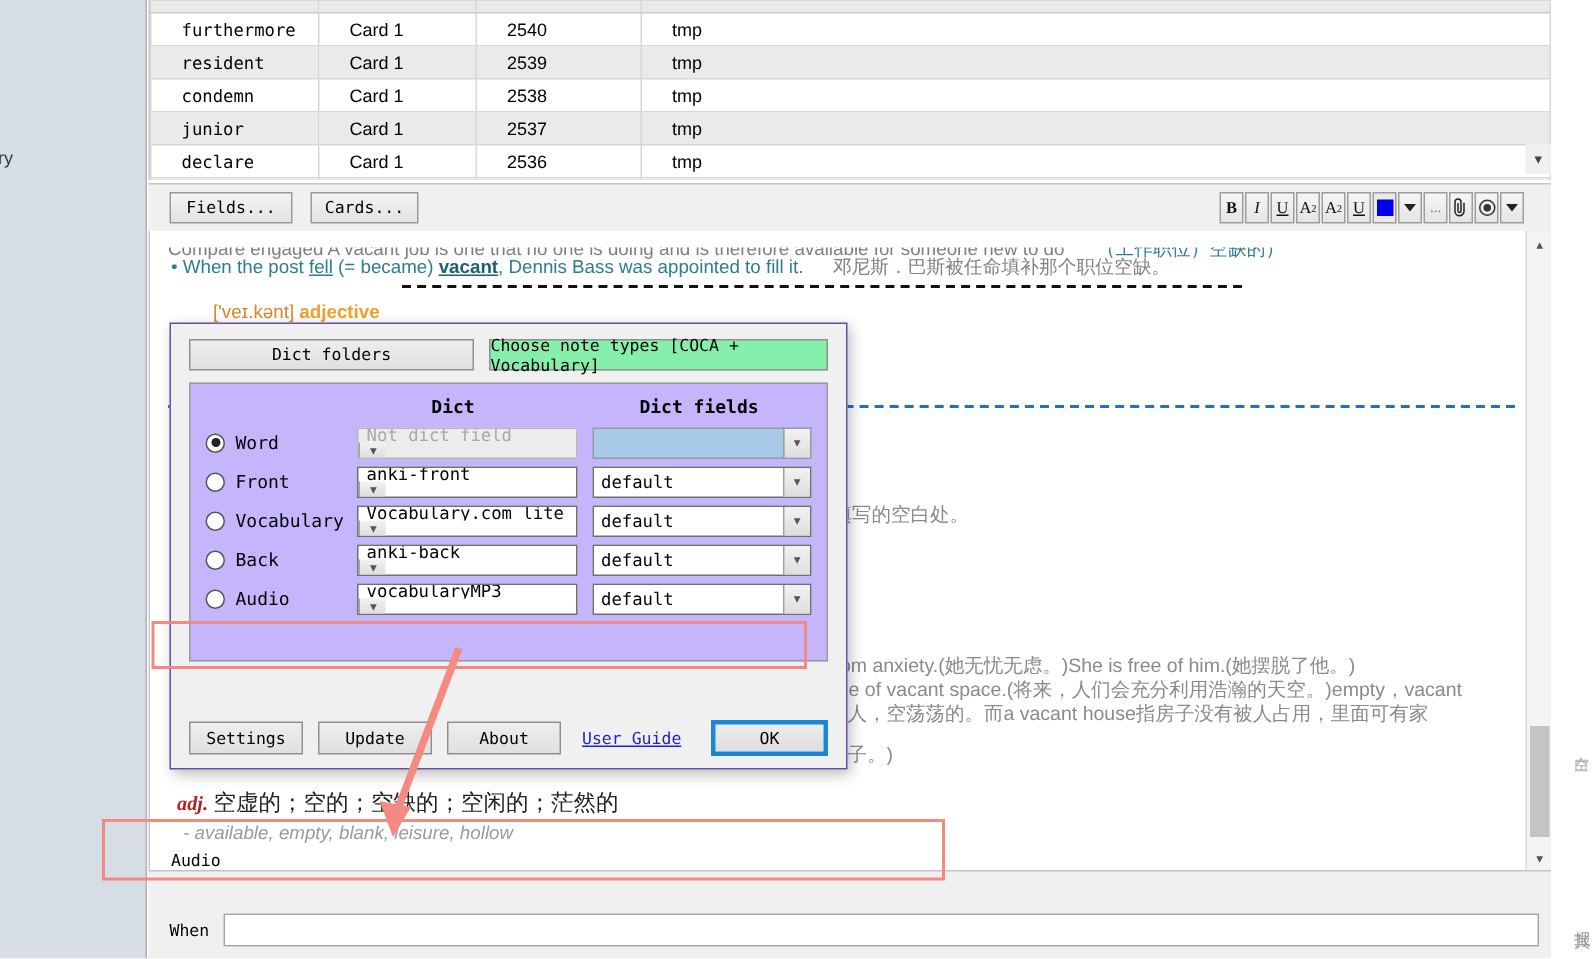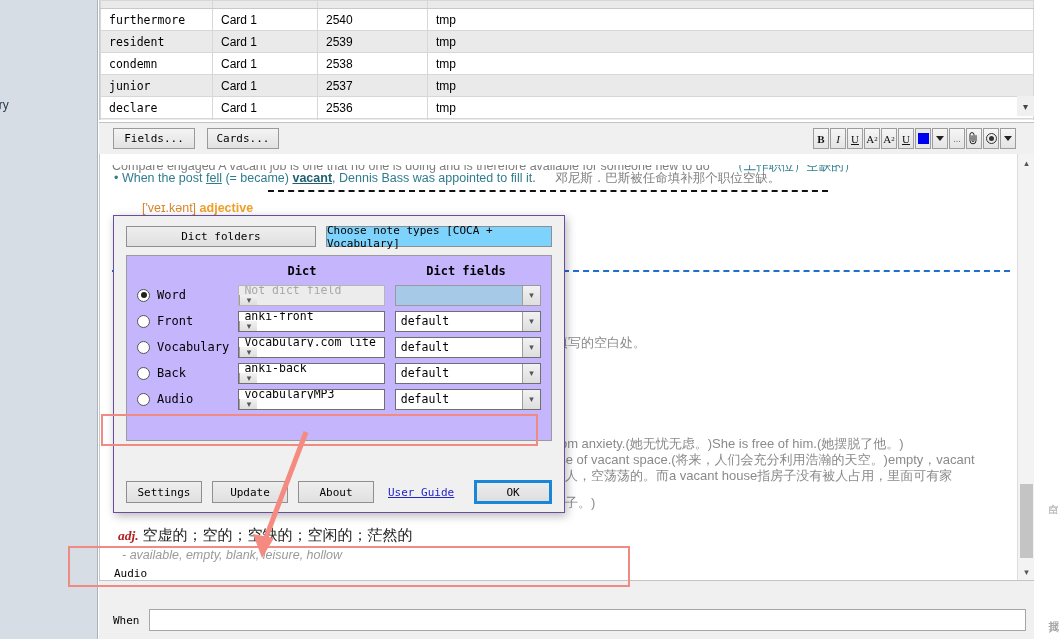--- a/index.html
+++ b/index.html
@@ -28,21 +28,21 @@
   
   .table-region {
     position: absolute; left: 99px; top: 0; width: 935px; height: 120px;
     background: #ffffff; overflow: hidden;
     border-left: 1px solid #c9c9c9;
   }
   .tbl { border-collapse: collapse; width: 100%; table-layout: fixed; }
   .tbl tr { height: 22px; }
   .tbl td {
     border: 1px solid #d7d7d7;
-    padding: 0 8px;
+    padding: 0 20px;
     font-family: "DejaVu Sans Mono", monospace;
     font-size: 11.5px;
     color: #000;
     white-space: nowrap;
     overflow: hidden;
   }
   .tbl td.c-word   { width: 112px; }
   .tbl td.c-card   { width: 105px; font-family: "Liberation Sans", sans-serif; font-size: 12px; }
   .tbl td.c-num    { width: 110px; text-align: left; font-family: "Liberation Sans", sans-serif; font-size: 12px; }
   .tbl td.c-deck   { font-family: "Liberation Sans", sans-serif; font-size: 12px; }
@@ -221,21 +221,21 @@
   .dlg-toprow { display: flex; gap: 10px; }
   .dict-folders-btn {
     width: 190px; height: 21px;
     background: linear-gradient(#eeeeee,#e0e0e0);
     border: 1px solid #8f8f8f;
     font-family: "DejaVu Sans Mono", monospace; font-size: 11px; color: #000;
     display: flex; align-items: center; justify-content: center; cursor: default;
   }
   .note-types-btn {
     flex: 1; height: 21px;
-    background: #7dd3fc; border: 1px solid #8f8f8f;
+    background: #86efac; border: 1px solid #8f8f8f;
     font-family: "DejaVu Sans Mono", monospace; font-size: 11px; color: #000;
     display: flex; align-items: center; justify-content: center; cursor: default;
   }
 
   .group-box {
     margin-top: 8px; border: 1px solid #9a9a9a; background: #c4b5fd;
     padding: 8px 10px 10px 10px; height: 186px;
   }
   .hdr-row { display: flex; padding-left: 0; margin-bottom: 6px; }
   .hdr-dict {

